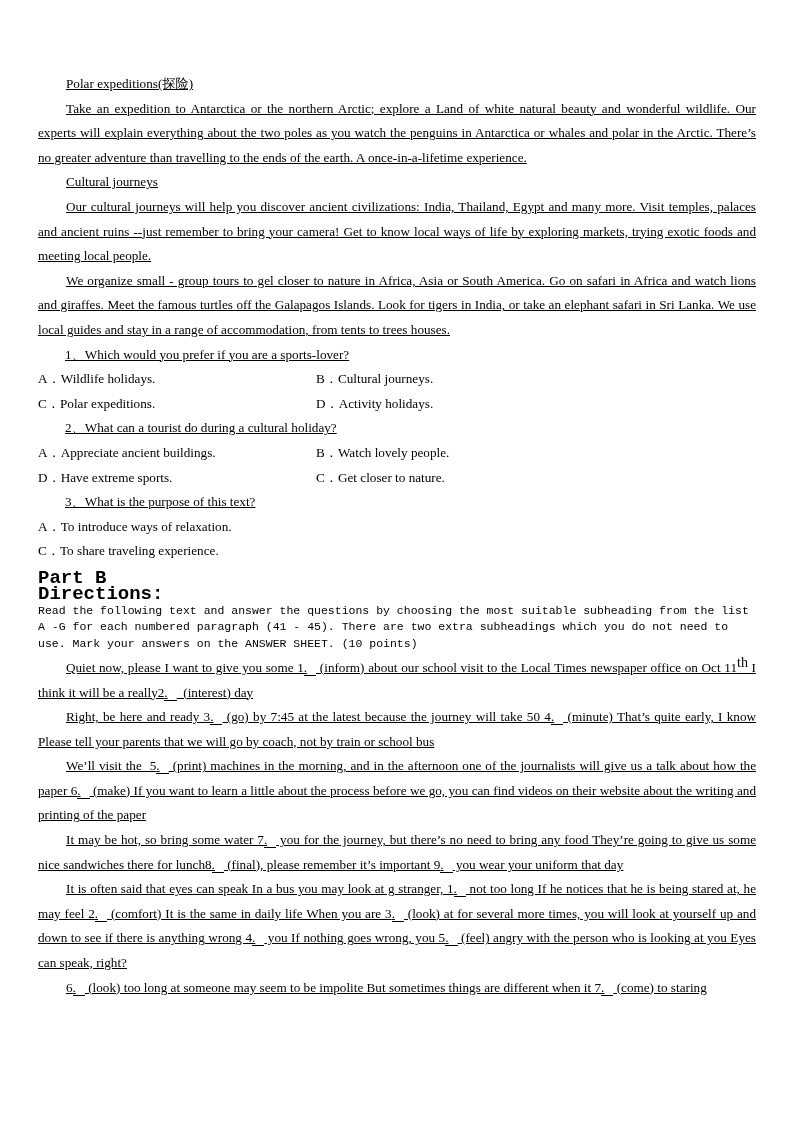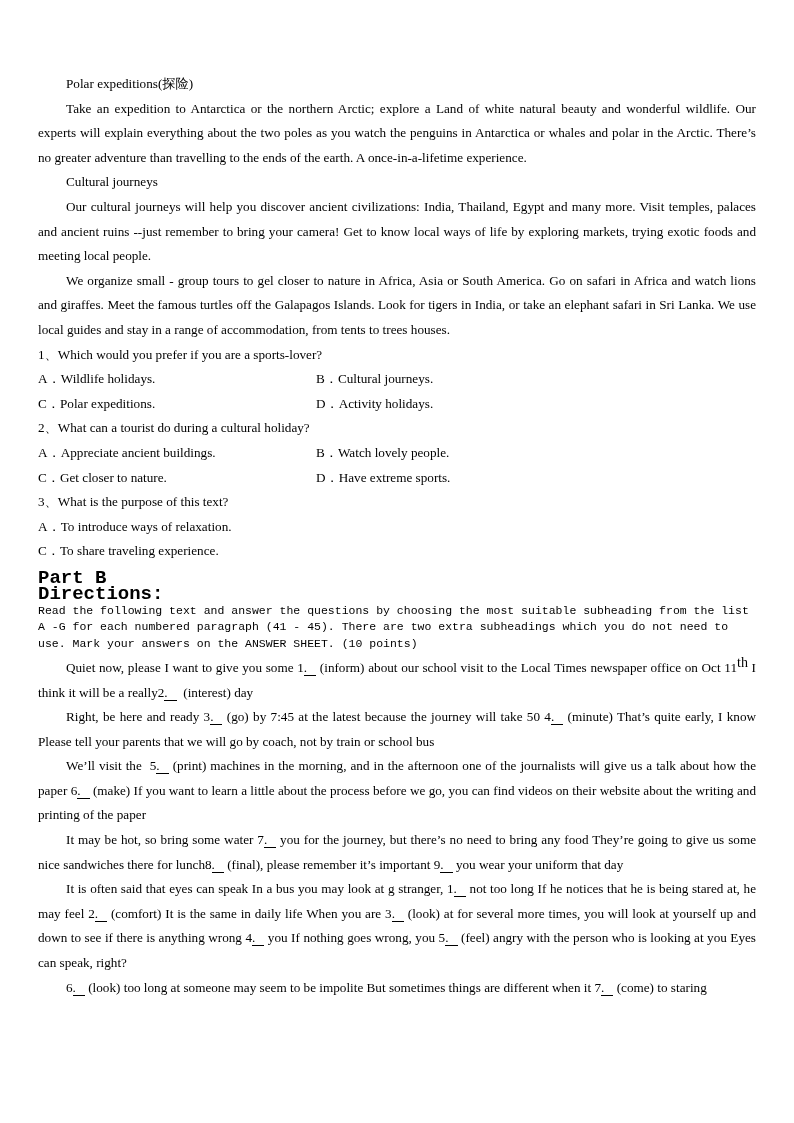--- a/index.html
+++ b/index.html
@@ -1,22 +1,22 @@
 <!DOCTYPE html>
 <html><head>
 <meta charset="utf-8">
 <style>
   html,body{margin:0;padding:0;background:#e8e8e8;}
   .page{
     width:794px;height:1123px;margin:0 auto;background:#ffffff;
     box-sizing:border-box;padding:72px 38px 0 38px;color:#000;overflow:hidden;
   }
   .serif{font-family:"Liberation Serif","DejaVu Serif",serif;font-size:13.2px;line-height:24.6px;}
-  p.para{margin:0;text-align:justify;}
-  p.para.noj{text-align:left;}
+  p.para{margin:0;text-align:justify;text-decoration:underline;}
+  p.para.noj{text-align:left;margin-left:27px;}
   .indent{text-indent:28px;}
   .opt-row{display:grid;grid-template-columns:278px 1fr;}
   .opt{text-align:left;}
   .mono-block{
     font-family:"Liberation Mono","DejaVu Sans Mono",monospace;
     font-size:11.5px;line-height:16.4px;margin-top:6px;margin-bottom:4px;
     text-align:left;
   }
   .mono-title{font-weight:bold;font-size:19px;line-height:16.4px;}
   .blank{border-bottom:1px solid #000;padding-right:9px;white-space:pre;}
@@ -44,22 +44,22 @@
       <div class="opt-row">
         <div class="opt">C．Polar expeditions.</div>
         <div class="opt">D．Activity holidays.</div>
       </div>
       <p class="para noj">2、What can a tourist do during a cultural holiday?</p>
       <div class="opt-row">
         <div class="opt">A．Appreciate ancient buildings.</div>
         <div class="opt">B．Watch lovely people.</div>
       </div>
       <div class="opt-row">
+        <div class="opt">D．Have extreme sports.</div>
         <div class="opt">C．Get closer to nature.</div>
-        <div class="opt">D．Have extreme sports.</div>
       </div>
       <p class="para noj">3、What is the purpose of this text?</p>
       <div class="opt-row">
         <div class="opt">A．To introduce ways of relaxation.</div>
       </div>
       <div class="opt-row">
         <div class="opt">C．To share traveling experience.</div>
       </div>
     </section>
 

